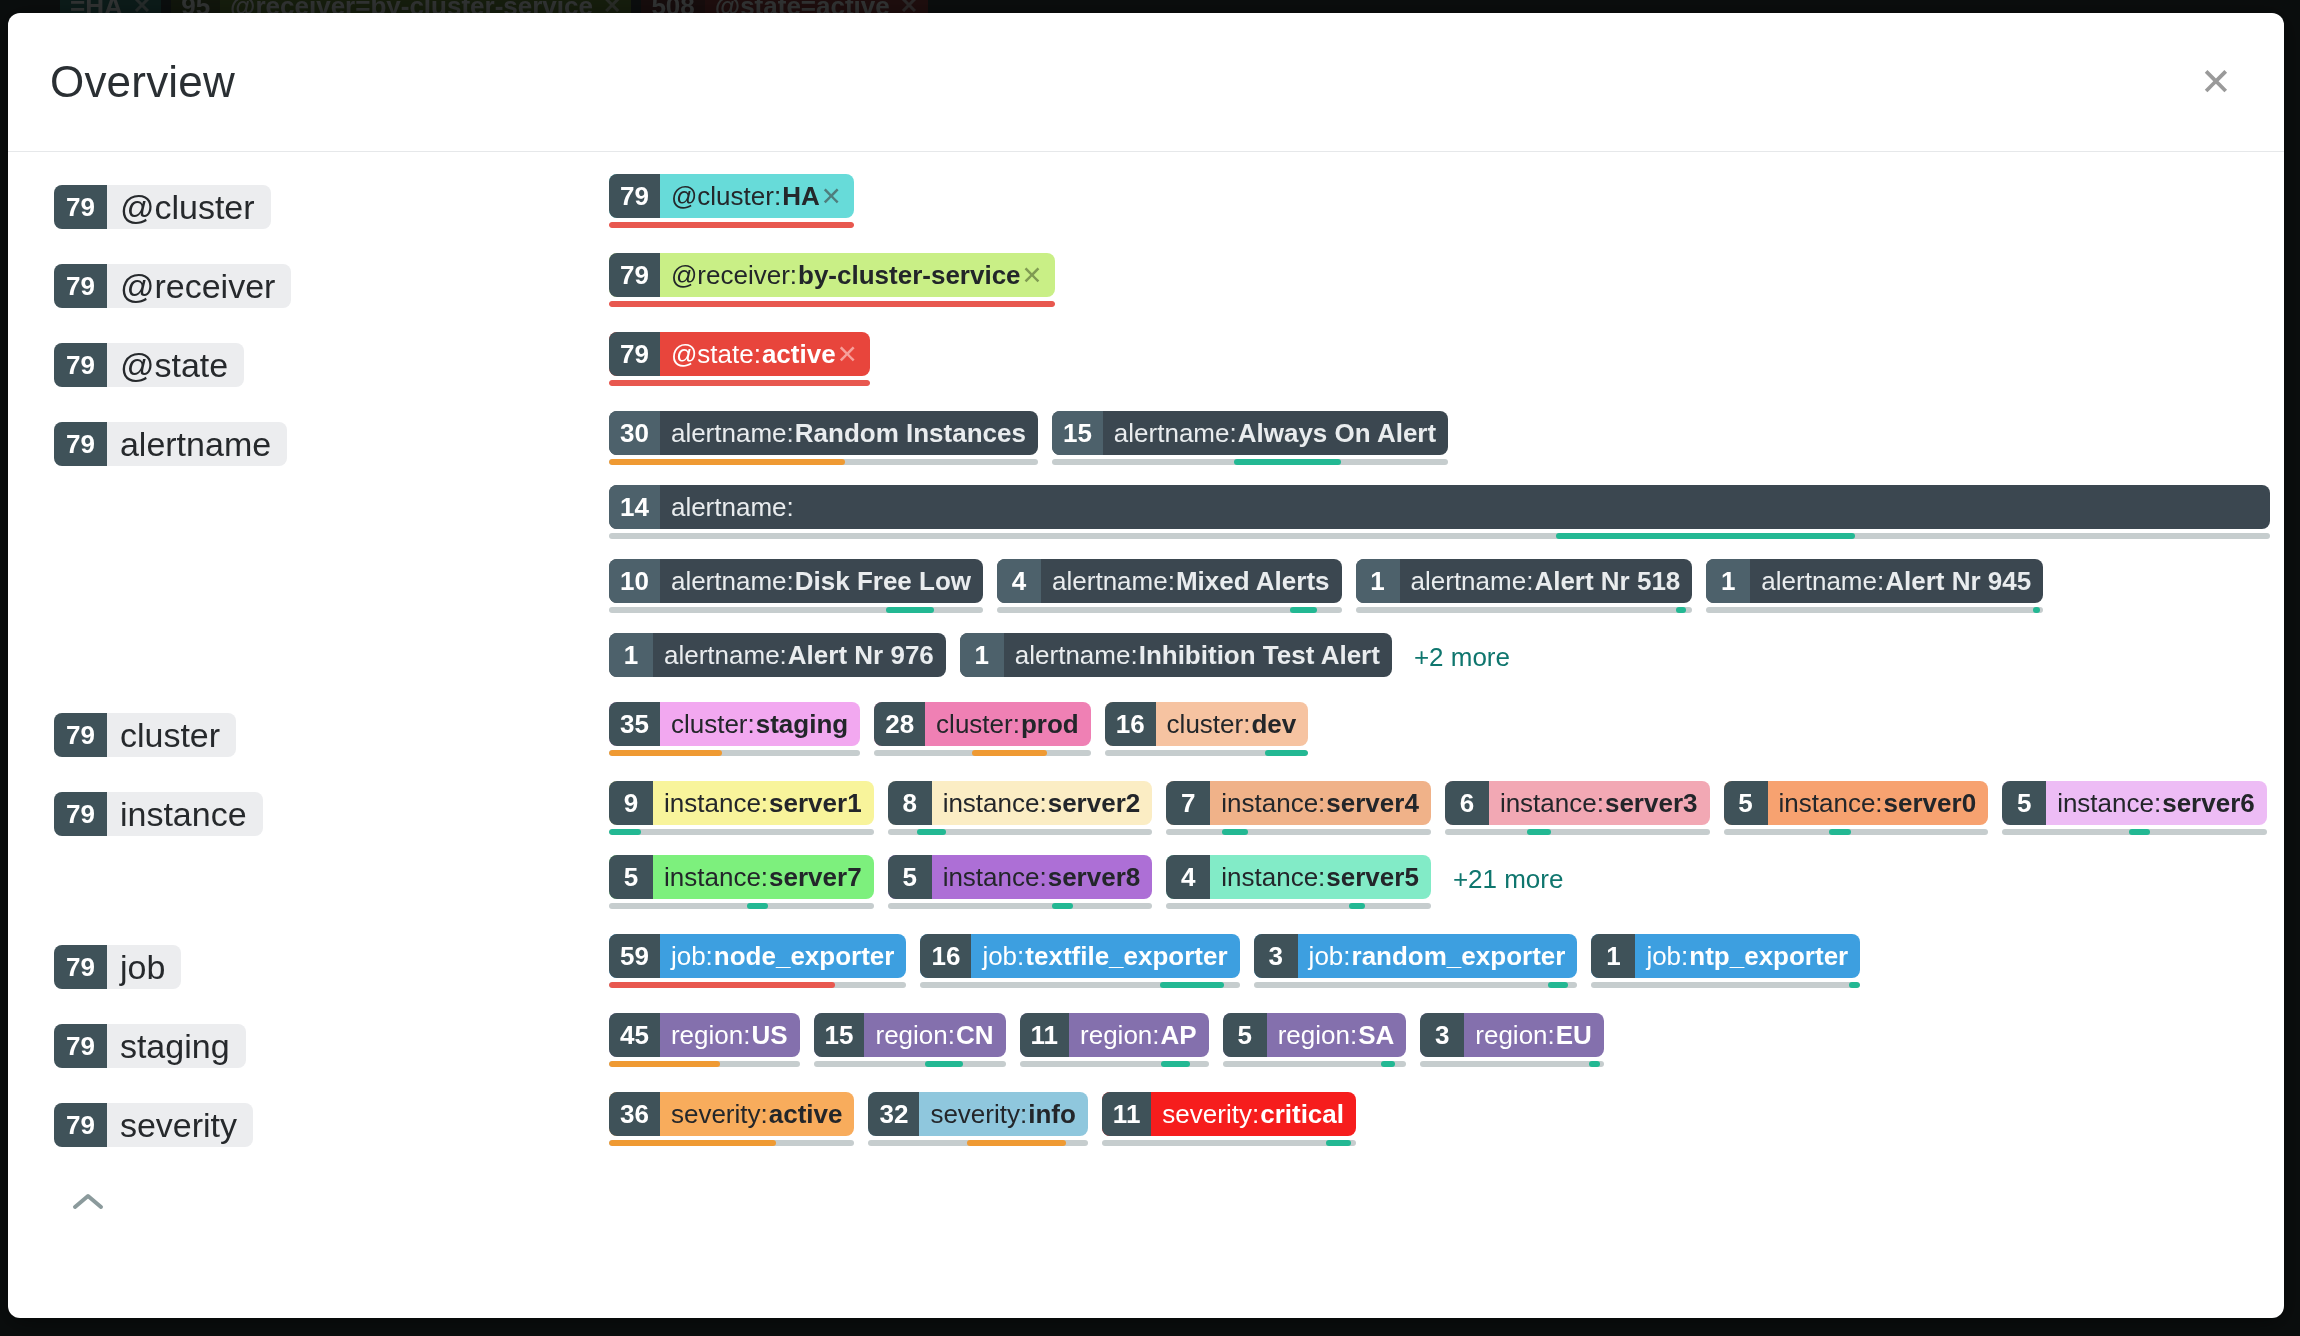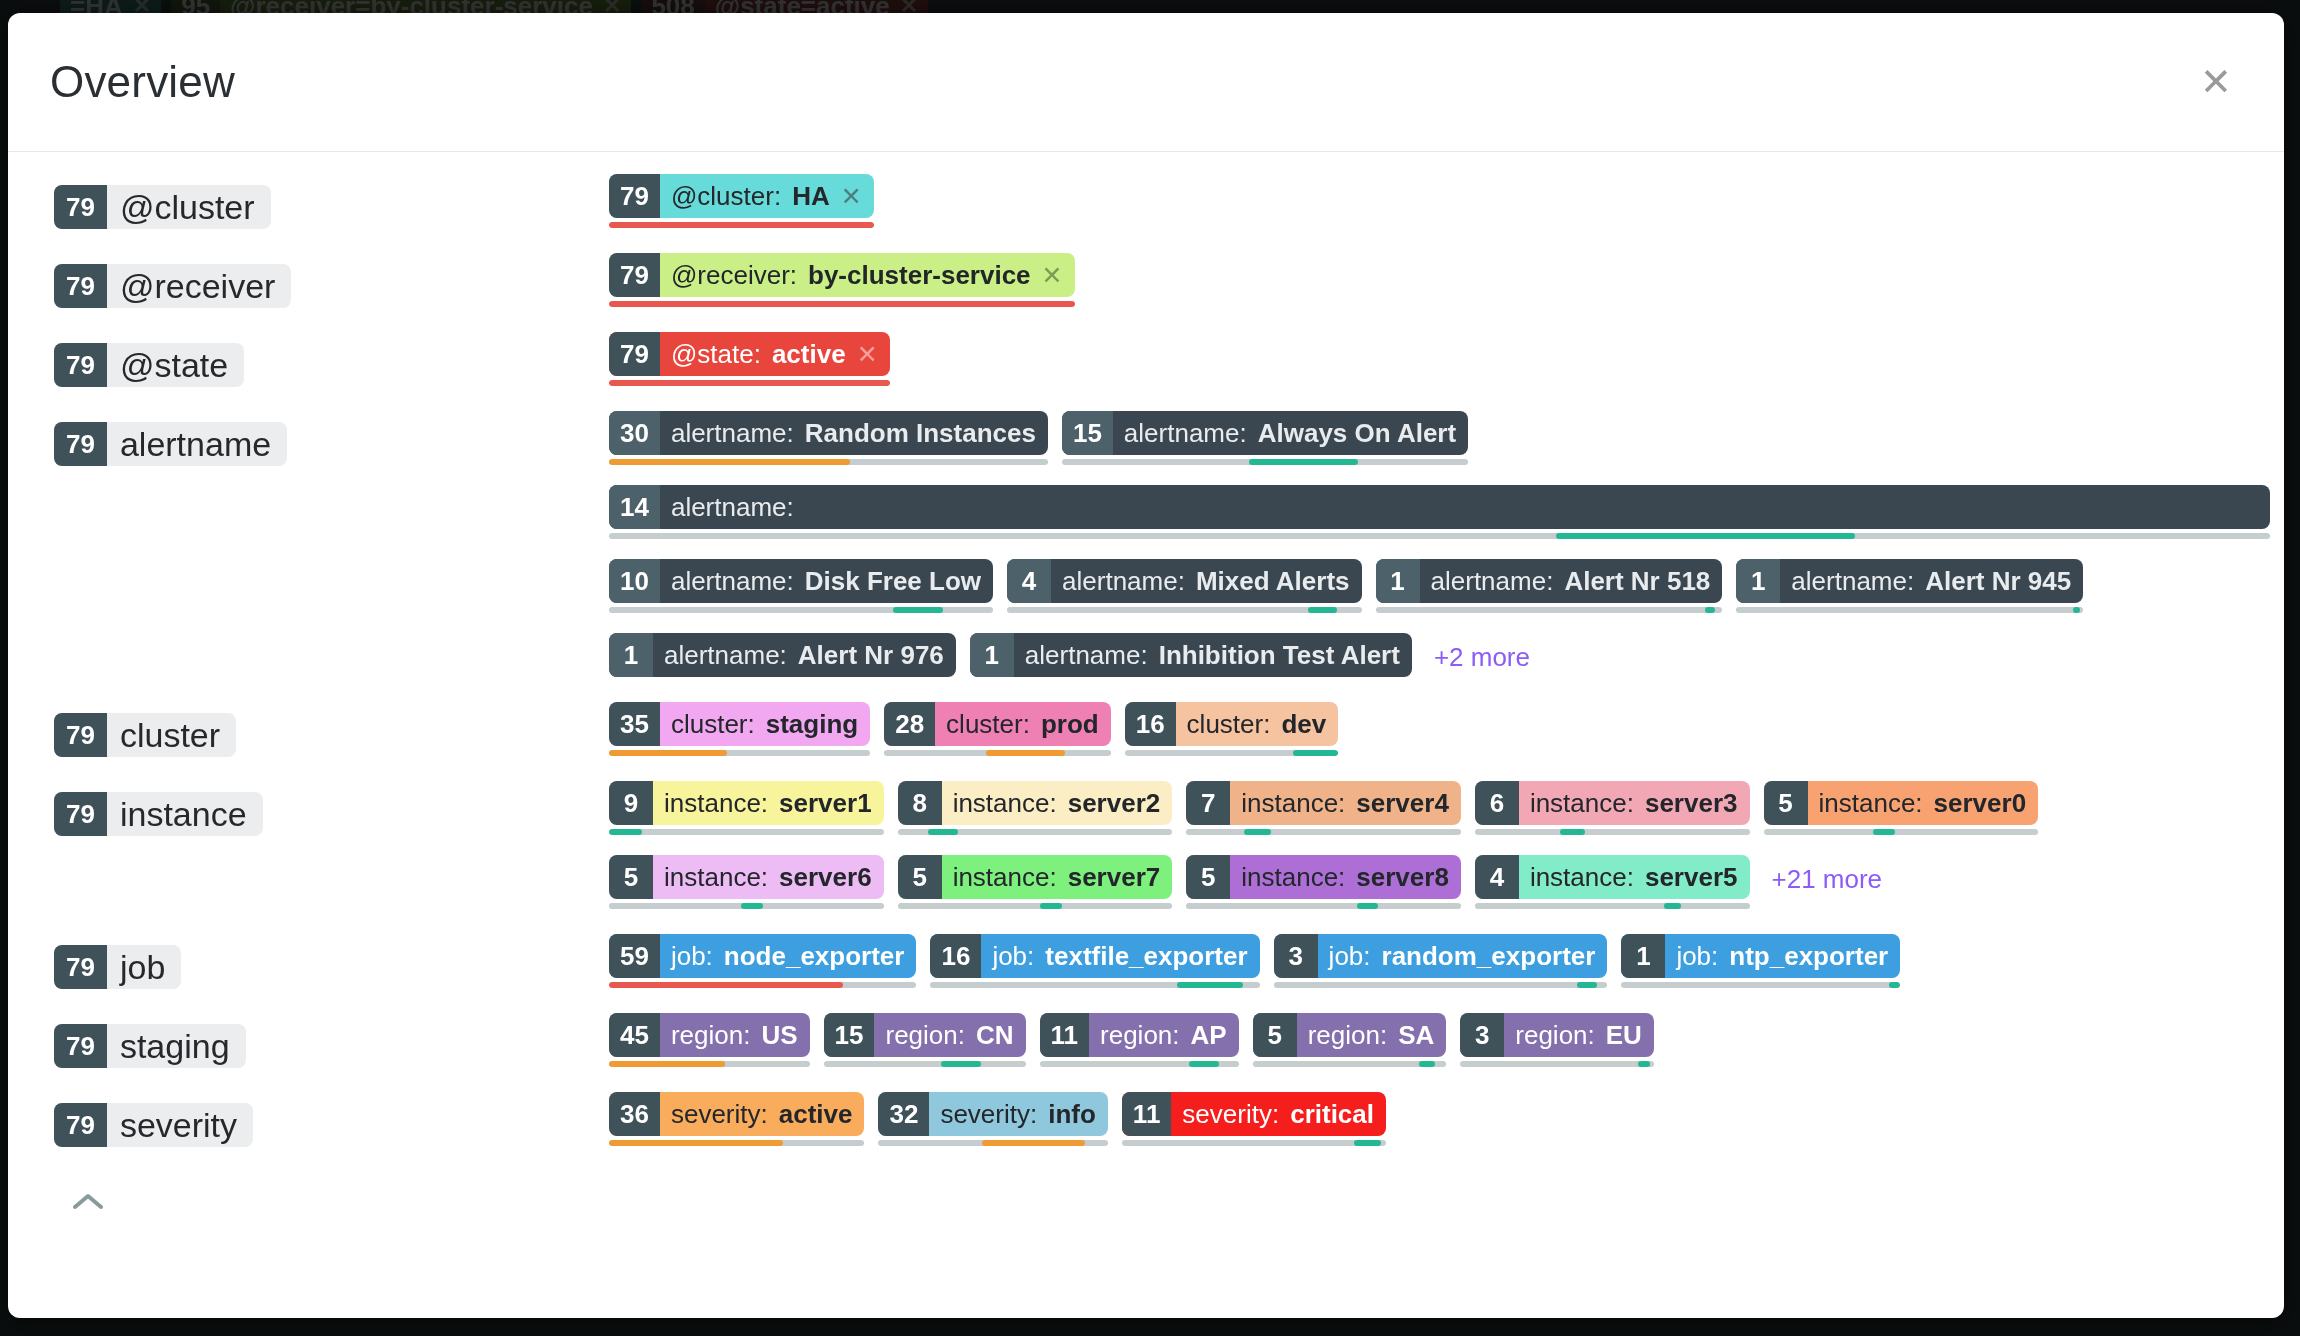--- a/index.html
+++ b/index.html
@@ -112,21 +112,21 @@
     height:44px;
     cursor:pointer;
     max-width:100%;
   }
   .chip .ccount {
     font-size:26px; font-weight:700;
     display:flex; align-items:center; justify-content:center;
     padding:0 11px; min-width:44px;
   }
   .chip .ctext {
-    display:flex; align-items:center; gap:11px;
+    display:flex; align-items:center; gap:1px;
     padding:0 12px 0 11px;
     font-size:26px; white-space:nowrap; overflow:hidden;
   }
   .chip .ctext .ck { font-weight:400; }
   .chip .ctext .cv { font-weight:700; }
   .chip .cx { font-size:25px; font-weight:700; line-height:1; opacity:.55;
               font-family:"DejaVu Sans", sans-serif; }
 
   
   .chip.dark { background:#3b4750; }
@@ -145,21 +145,21 @@
     position:relative; overflow:hidden;
   }
   .bar .fill {
     position:absolute; top:0; bottom:0;
     border-radius:3px;
   }
   .bar.solid { background:transparent; }
   .bar.solid .fill { border-radius:2px; }
 
   .more {
-    color:#8b5cf6; font-size:26px;
+    color:#0f766e; font-size:26px;
     padding:9px 0 0 8px;
     margin:0 0 20px 0;
     white-space:nowrap;
     cursor:pointer;
   }
 
   
   #collapse-row { padding:14px 0 0 58px; }
   #collapse-btn {
     width:44px; height:34px;

